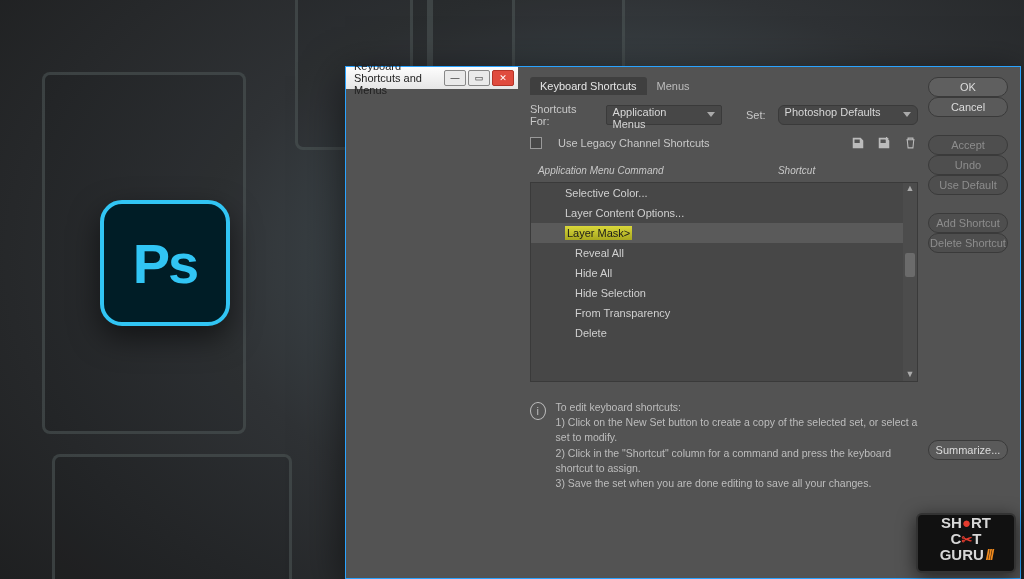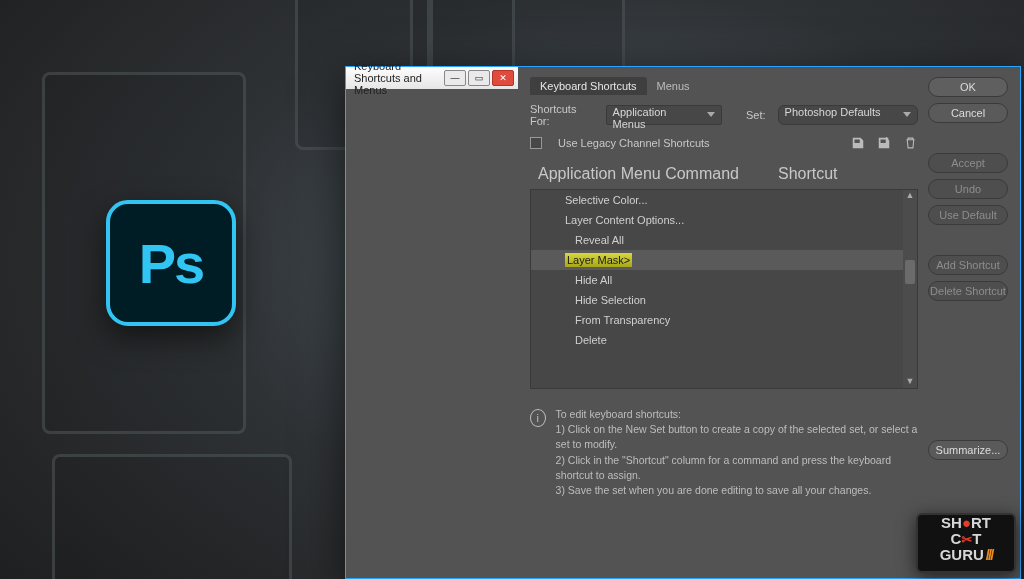--- a/index.html
+++ b/index.html
@@ -12,21 +12,21 @@
   
   .bg-box { position: absolute; border: 3px solid rgba(80,90,90,.55); border-radius: 8px; background: rgba(0,0,0,0.06); }
   .b1 { left: 42px;  top: 72px;  width: 204px; height: 362px; }
   .b2 { left: 52px;  top: 454px; width: 240px; height: 200px; }
   .b3 { left: 295px; top: -50px; width: 330px; height: 200px; }
   .b4 { left: 410px; top: -60px; width: 20px;  height: 180px; border-radius:4px;}
   .b5 { left: 430px; top: -90px; width: 85px;  height: 250px; border-radius:4px;}
 
   
   .ps-icon {
-    position: absolute; left: 106px; top: 200px;
+    position: absolute; left: 100px; top: 200px;
     width: 130px; height: 126px;
     background: #001d26;
     border: 4px solid #31c5f4;
     border-radius: 22px;
     display: flex; align-items: center; justify-content: center;
     box-shadow: 0 12px 30px rgba(0,0,0,.55);
   }
   .ps-icon span { color: #31c5f4; font-weight: 700; font-size: 56px; letter-spacing: -2px; }
 
   
@@ -45,21 +45,21 @@
   }
   .titlebar .title { flex: 1; }
   .titlebar .tbtn { width: 22px; height: 16px; border: 1px solid #888; background: #eaeaea; margin-left: 2px; font-size: 9px; text-align:center; line-height:14px; cursor:pointer; border-radius:2px;}
   .titlebar .tbtn.close { background: #e04b3e; color:#fff; border-color:#b33327;}
 
   .body {
     flex: 1; padding: 10px 12px 8px 12px; display:flex; background:#535353;
     color:#c8c8c8; font-size:11px;
   }
   .main-col { flex:1; display:flex; flex-direction:column; min-width:0;}
-  .side-col { width:90px; padding-left:10px; display:flex; flex-direction:column; gap:6px; }
+  .side-col { width:90px; padding-left:10px; display:flex; flex-direction:column; }
 
   
   .tabs { display:flex; gap:0; margin-bottom:8px; font-size:11px; }
   .tab { padding:3px 10px; color:#bdbdbd; cursor:pointer; }
   .tab.active { background:#3f3f3f; color:#e6e6e6; border-radius:3px 3px 0 0; }
 
   .row { display:flex; align-items:center; gap:12px; margin-bottom:8px; }
   .lbl { color:#c8c8c8; }
   .select {
     background:#474747; border:1px solid #3a3a3a; color:#d8d8d8;
@@ -68,21 +68,21 @@
   }
   .select .caret { position:absolute; right:6px; top:6px; width:0;height:0;border-left:4px solid transparent;border-right:4px solid transparent;border-top:5px solid #aaa;}
   .sel-shortcuts { width:124px; }
   .sel-set { width:150px;border-radius:6px; }
 
   .checkbox { width:12px; height:12px; border:1px solid #999; background:#474747; display:inline-block; margin-right:4px;}
 
   .toolbar-icons { display:flex; gap:10px; margin-left:auto; }
   .ticon { width:16px; height:16px; display:flex; align-items:center; justify-content:center; color:#bbb; cursor:pointer; }
 
-  .tbl-head { display:flex; padding:6px 8px; color:#c8c8c8; font-size:16px;}
+  .tbl-head { display:flex; padding:6px 8px; color:#c8c8c8; font-size:10px;font-style:italic;}
   .tbl-head .c1 { flex:0 0 240px; }
   .tbl-head .c2 { flex:1; }
 
   .listbox {
     background:#474747; border:1px solid #3a3a3a;
     height:200px; position:relative; overflow:hidden;
   }
   .listbox .inner { position:absolute; left:0; right:14px; top:0; }
   .listbox .scrollbar { position:absolute; right:0; top:0; bottom:0; width:14px; background:#4c4c4c;}
   .listbox .scrollbar .thumb { position:absolute; left:2px; right:2px; top:70px; height:24px; background:#6b6b6b; border-radius:2px; }
@@ -195,22 +195,22 @@
 
       <div class="tbl-head">
         <div class="c1">Application Menu Command</div>
         <div class="c2">Shortcut</div>
       </div>
 
       <div class="listbox">
         <div class="inner" id="list-inner">
             <div class="li i1"><span class="txt">Selective Color...</span></div>
             <div class="li i1"><span class="txt">Layer Content Options...</span></div>
+            <div class="li i1 sel selrow"><span class="txt">Layer Mask&gt;</span></div>
             <div class="li i2"><span class="txt">Reveal All</span></div>
-            <div class="li i1 sel selrow"><span class="txt">Layer Mask&gt;</span></div>
             <div class="li i2"><span class="txt">Hide All</span></div>
             <div class="li i2"><span class="txt">Hide Selection</span></div>
             <div class="li i2"><span class="txt">From Transparency</span></div>
             <div class="li i2"><span class="txt">Delete</span></div>
           </div>
         <div class="scrollbar">
           <div class="arr top">▲</div>
           <div class="thumb"></div>
           <div class="arr bot">▼</div>
         </div>

